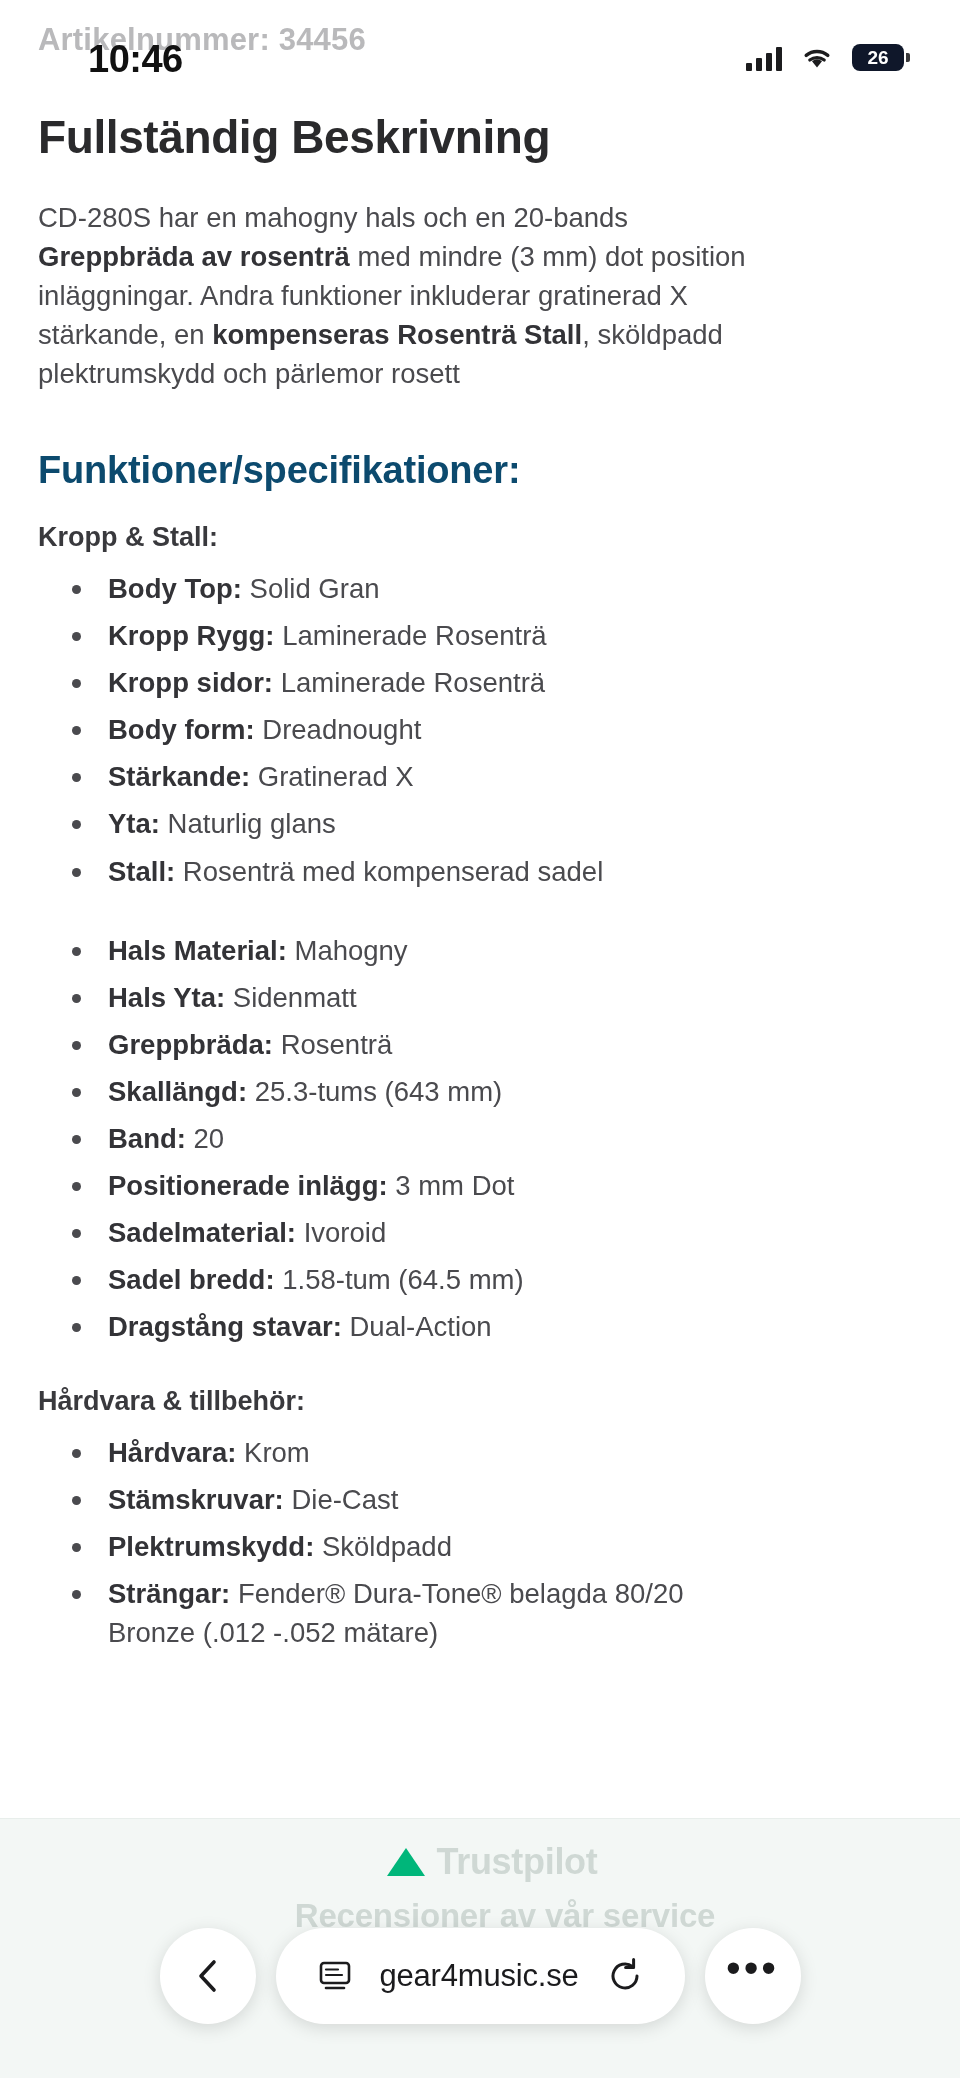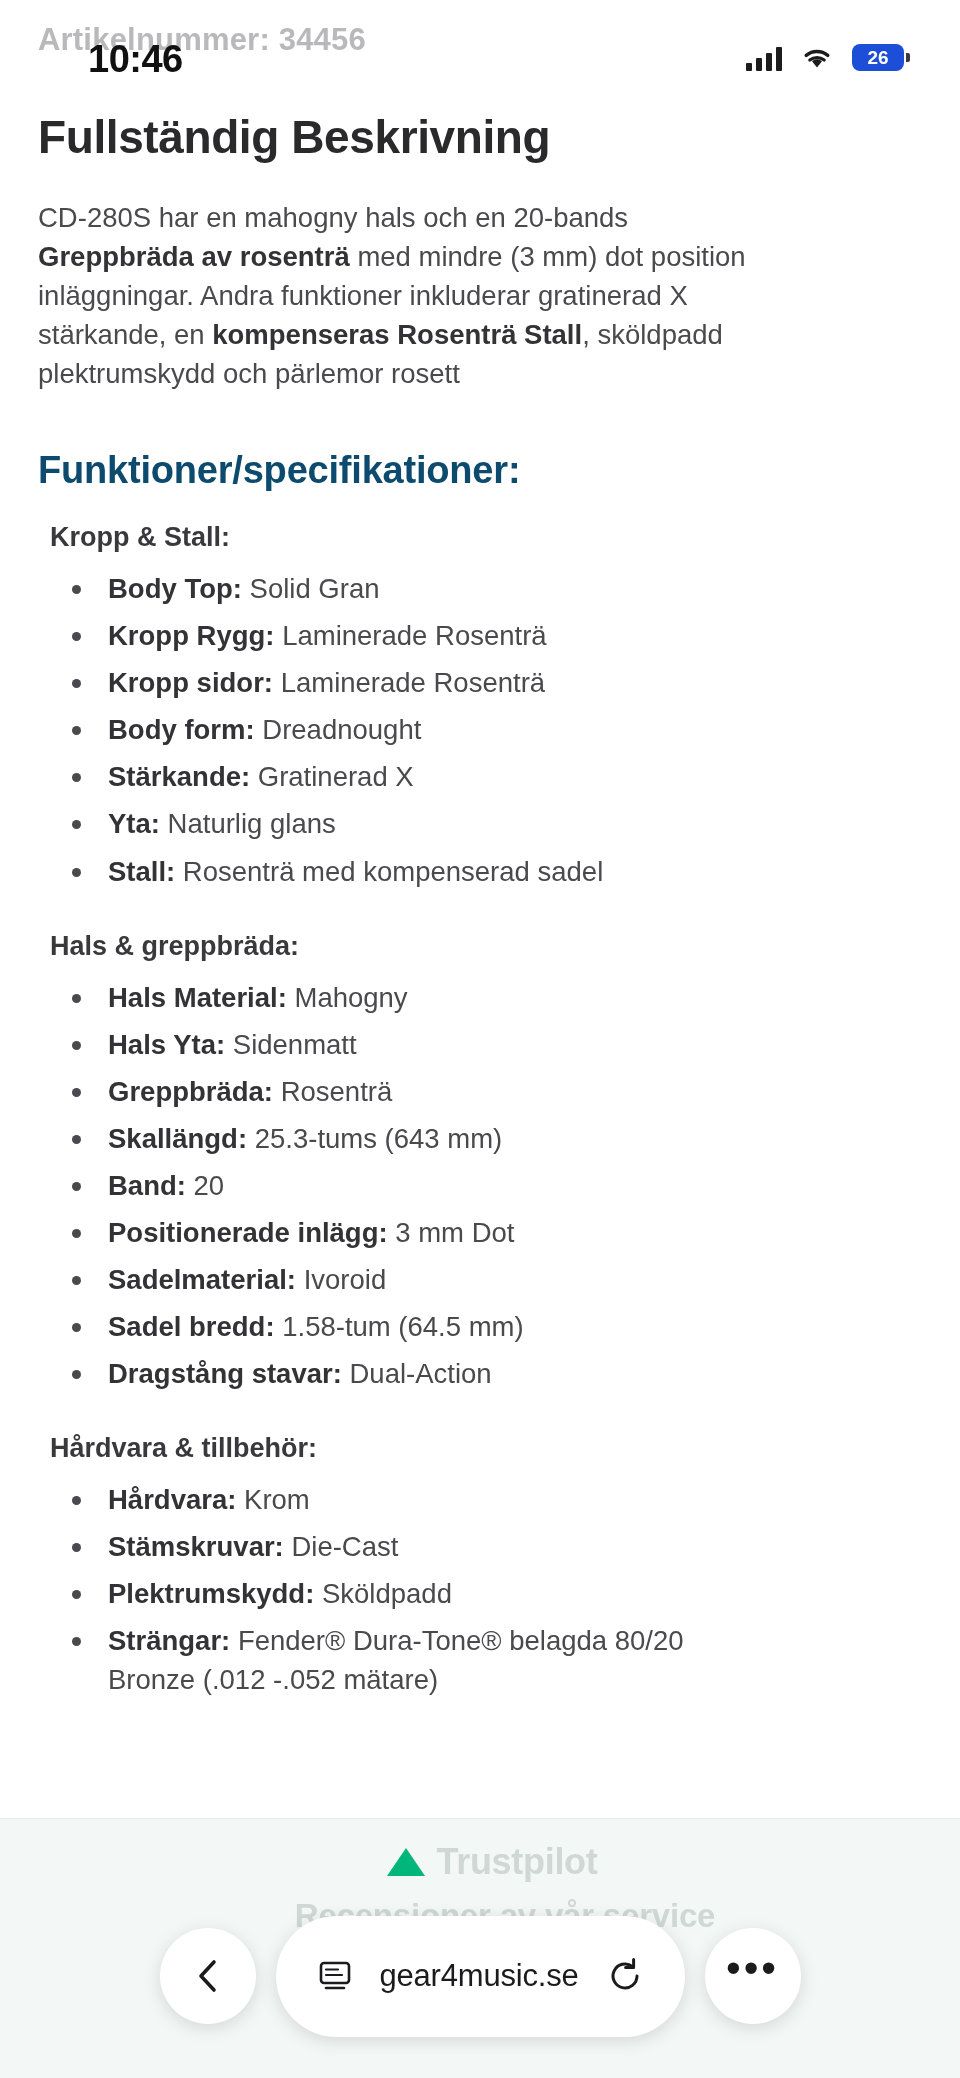--- a/index.html
+++ b/index.html
@@ -51,21 +51,21 @@
   .signal i:nth-child(3) { height: 18px; }
   .signal i:nth-child(4) { height: 24px; background: #1c1c1e; }
 
   .wifi { position: relative; width: 34px; height: 26px; }
   .wifi svg { display: block; }
 
   .battery {
     position: relative;
     width: 52px; height: 27px;
     border-radius: 8px;
-    background: #1d4ed8;
+    background: #0f172a;
     display: flex; align-items: center; justify-content: center;
   }
   .battery::after {
     content: "";
     position: absolute;
     right: -6px; top: 9px;
     width: 4px; height: 9px;
     border-radius: 0 2px 2px 0;
     background: #3a3a3c;
   }
@@ -110,21 +110,21 @@
     font-size: 38px;
     font-weight: 700;
     color: #0c4a6e;
     letter-spacing: -0.2px;
     margin-bottom: 30px;
   }
   h3.group {
     font-size: 27px;
     font-weight: 700;
     color: #39393d;
-    margin: 0 0 16px 12px;
+    margin: 0 0 16px 0;
   }
   ul.speclist {
     list-style: none;
     margin: 0 11px 40px 0;
     padding: 0 0 0 26px;
   }
   ul.speclist li {
     position: relative;
     font-size: 27.5px;
     line-height: 1.42;
@@ -210,21 +210,21 @@
   .pill {
     background: #ffffff;
     border-radius: 999px;
     box-shadow: 0 4px 18px rgba(0,0,0,0.13);
     display: flex;
     align-items: center;
     justify-content: center;
   }
   .pill.round { width: 96px; height: 96px; }
   .pill.url {
-    height: 121px;
+    height: 96px;
     padding: 0 40px;
     gap: 26px;
     min-width: 398px;
   }
   .url-text {
     font-size: 31px;
     color: #1b1b1d;
     letter-spacing: -0.2px;
     white-space: nowrap;
   }
@@ -255,21 +255,20 @@
         <h3 class="group">Kropp &amp; Stall:</h3>
         <ul class="speclist">
           <li><b>Body Top:</b><span> Solid Gran</span></li>
           <li><b>Kropp Rygg:</b><span> Laminerade Rosenträ</span></li>
           <li><b>Kropp sidor:</b><span> Laminerade Rosenträ</span></li>
           <li><b>Body form:</b><span> Dreadnought</span></li>
           <li><b>Stärkande:</b><span> Gratinerad X</span></li>
           <li><b>Yta:</b><span> Naturlig glans</span></li>
           <li><b>Stall:</b><span> Rosenträ med kompenserad sadel</span></li>
         </ul>
-        <h3 class="group">Hals &amp; greppbräda:</h3>
         <ul class="speclist">
           <li><b>Hals Material:</b><span> Mahogny</span></li>
           <li><b>Hals Yta:</b><span> Sidenmatt</span></li>
           <li><b>Greppbräda:</b><span> Rosenträ</span></li>
           <li><b>Skallängd:</b><span> 25.3-tums (643 mm)</span></li>
           <li><b>Band:</b><span> 20</span></li>
           <li><b>Positionerade inlägg:</b><span> 3 mm Dot</span></li>
           <li><b>Sadelmaterial:</b><span> Ivoroid</span></li>
           <li><b>Sadel bredd:</b><span> 1.58-tum (64.5 mm)</span></li>
           <li><b>Dragstång stavar:</b><span> Dual-Action</span></li>

